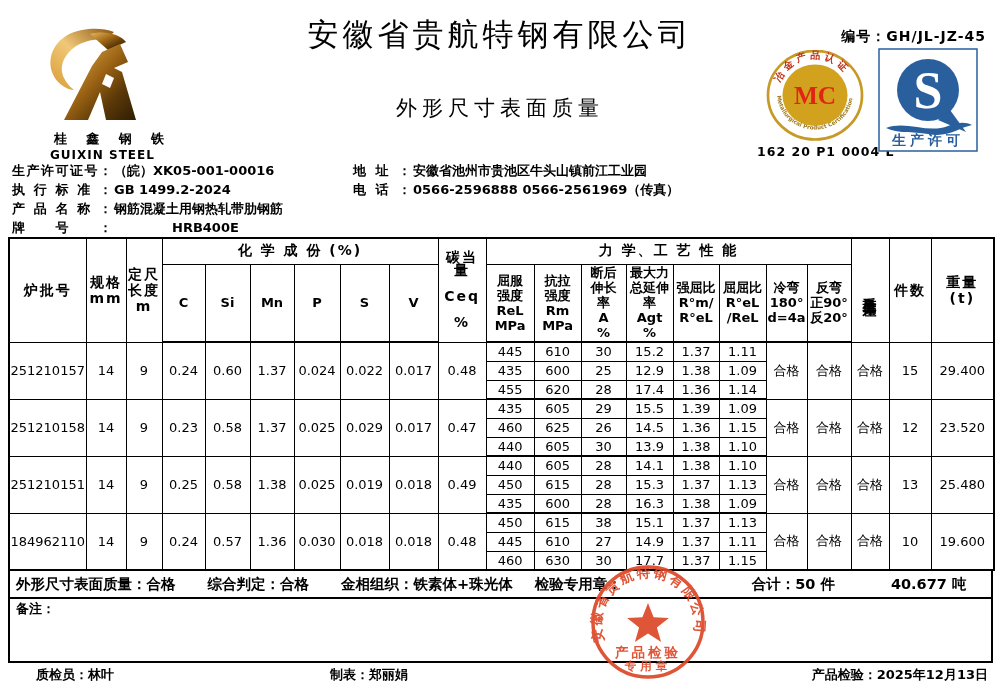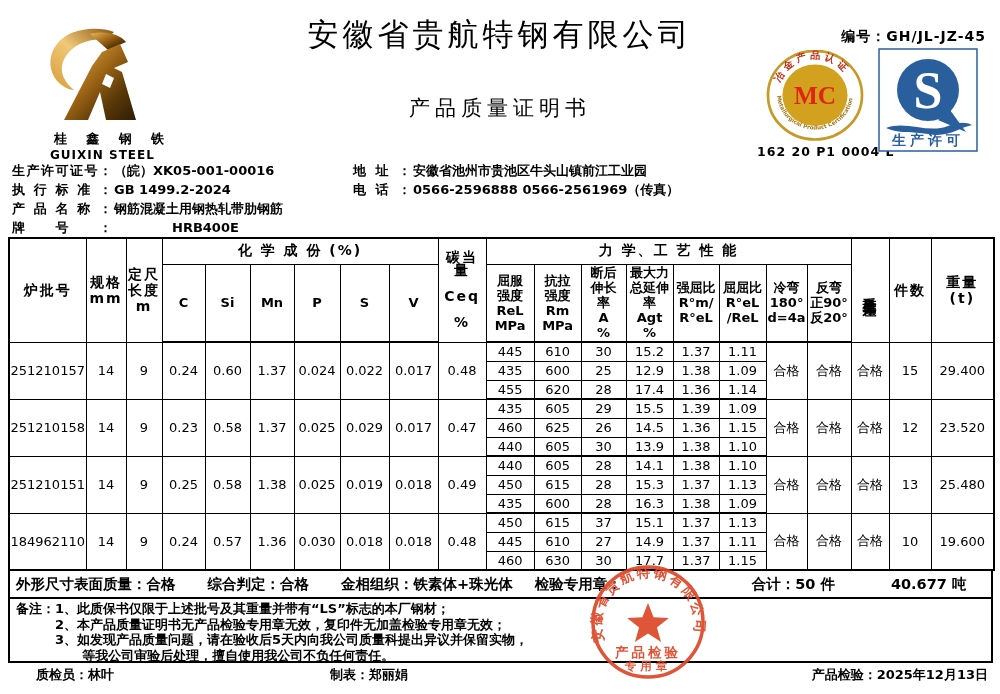--- a/index.html
+++ b/index.html
@@ -107,21 +107,21 @@
       <path d="M38,2 C14,6 2,26 8,44 C12,56 24,62 30,62 C18,52 14,40 22,28 C30,16 46,10 62,12 L70,4 C60,0 48,0 38,2 Z" fill="url(#gold2)"></path>
       <path d="M46,6 C60,2 76,6 82,14 L64,22 Z" fill="url(#gold)"></path>
       <path d="M58,24 L76,16 L84,34 L70,40 L78,44 L92,92 L62,92 L56,64 L44,92 L20,92 L48,38 Z" fill="url(#gold)"></path>
       <path d="M62,46 L70,50 L66,60 L58,56 Z" fill="#fff"></path>
     </svg>
     <div class="logo-cn">桂鑫钢铁</div>
     <div class="logo-en">GUIXIN STEEL</div>
   </div>
 
   <div class="company-title">安徽省贵航特钢有限公司</div>
-  <div class="doc-title">产品质量证明书</div>
+  <div class="doc-title">外形尺寸表面质量</div>
   <div class="cert-no"><span>编号：</span><span>GH/JL-JZ-45</span></div>
 
   <div class="mc-badge">
     <svg width="100" height="94" viewBox="0 0 110 104">
       <ellipse cx="55" cy="50" rx="52" ry="49" fill="#fff" stroke="#c79a28" stroke-width="3"></ellipse>
       <ellipse cx="55" cy="50" rx="36" ry="34" fill="#d2a11d"></ellipse>
       <defs>
         <path id="mcTop" d="M 16,56 A 40,38 0 1 1 94,56"></path>
         <path id="mcBot" d="M 13,48 A 42,40 0 1 0 97,48"></path>
       </defs>
@@ -386,21 +386,21 @@
         <td rowspan="3">9</td>
         <td rowspan="3">0.24</td>
         <td rowspan="3">0.57</td>
         <td rowspan="3">1.36</td>
         <td rowspan="3">0.030</td>
         <td rowspan="3">0.018</td>
         <td rowspan="3">0.018</td>
         <td rowspan="3">0.48</td>
         <td>450</td>
         <td>615</td>
-        <td>37</td>
+        <td>38</td>
         <td>15.1</td>
         <td>1.37</td>
         <td>1.13</td>
         <td rowspan="3">合格</td>
         <td rowspan="3">合格</td>
         <td rowspan="3">合格</td>
         <td rowspan="3">10</td>
         <td rowspan="3">19.600</td>
       </tr>
       <tr class="d">
@@ -435,26 +435,20 @@
       <span>检验专用章：</span>
       <span style="width:130px"></span>
       <span>合计：</span>
         <span>50  件</span>
       <span style="width:56px"></span>
       <span>40.677   吨</span>
     </div>
 
     <div class="remarks">
       <div class="r-label">备注：</div>
-      <div class="r-lines">
-        <div>1、此质保书仅限于上述批号及其重量并带有“LS”标志的本厂钢材；</div>
-        <div>2、本产品质量证明书无产品检验专用章无效，复印件无加盖检验专用章无效；</div>
-        <div>3、如发现产品质量问题，请在验收后5天内向我公司质量科提出异议并保留实物，</div>
-        <div>      等我公司审验后处理，擅自使用我公司不负任何责任。</div>
-      </div>
     </div>
   </div>
 
   <div class="stamp">
     <svg width="118" height="118" viewBox="0 0 118 118">
       <circle cx="59" cy="59" r="55" fill="none" stroke="#dd4727" stroke-width="3.5"></circle>
       <defs>
         <path id="stampArc" d="M 16,80 A 47,47 0 1 1 102,80"></path>
       </defs>
       <text font-size="13.5" font-weight="bold" fill="#dd4727" letter-spacing="2.5">

